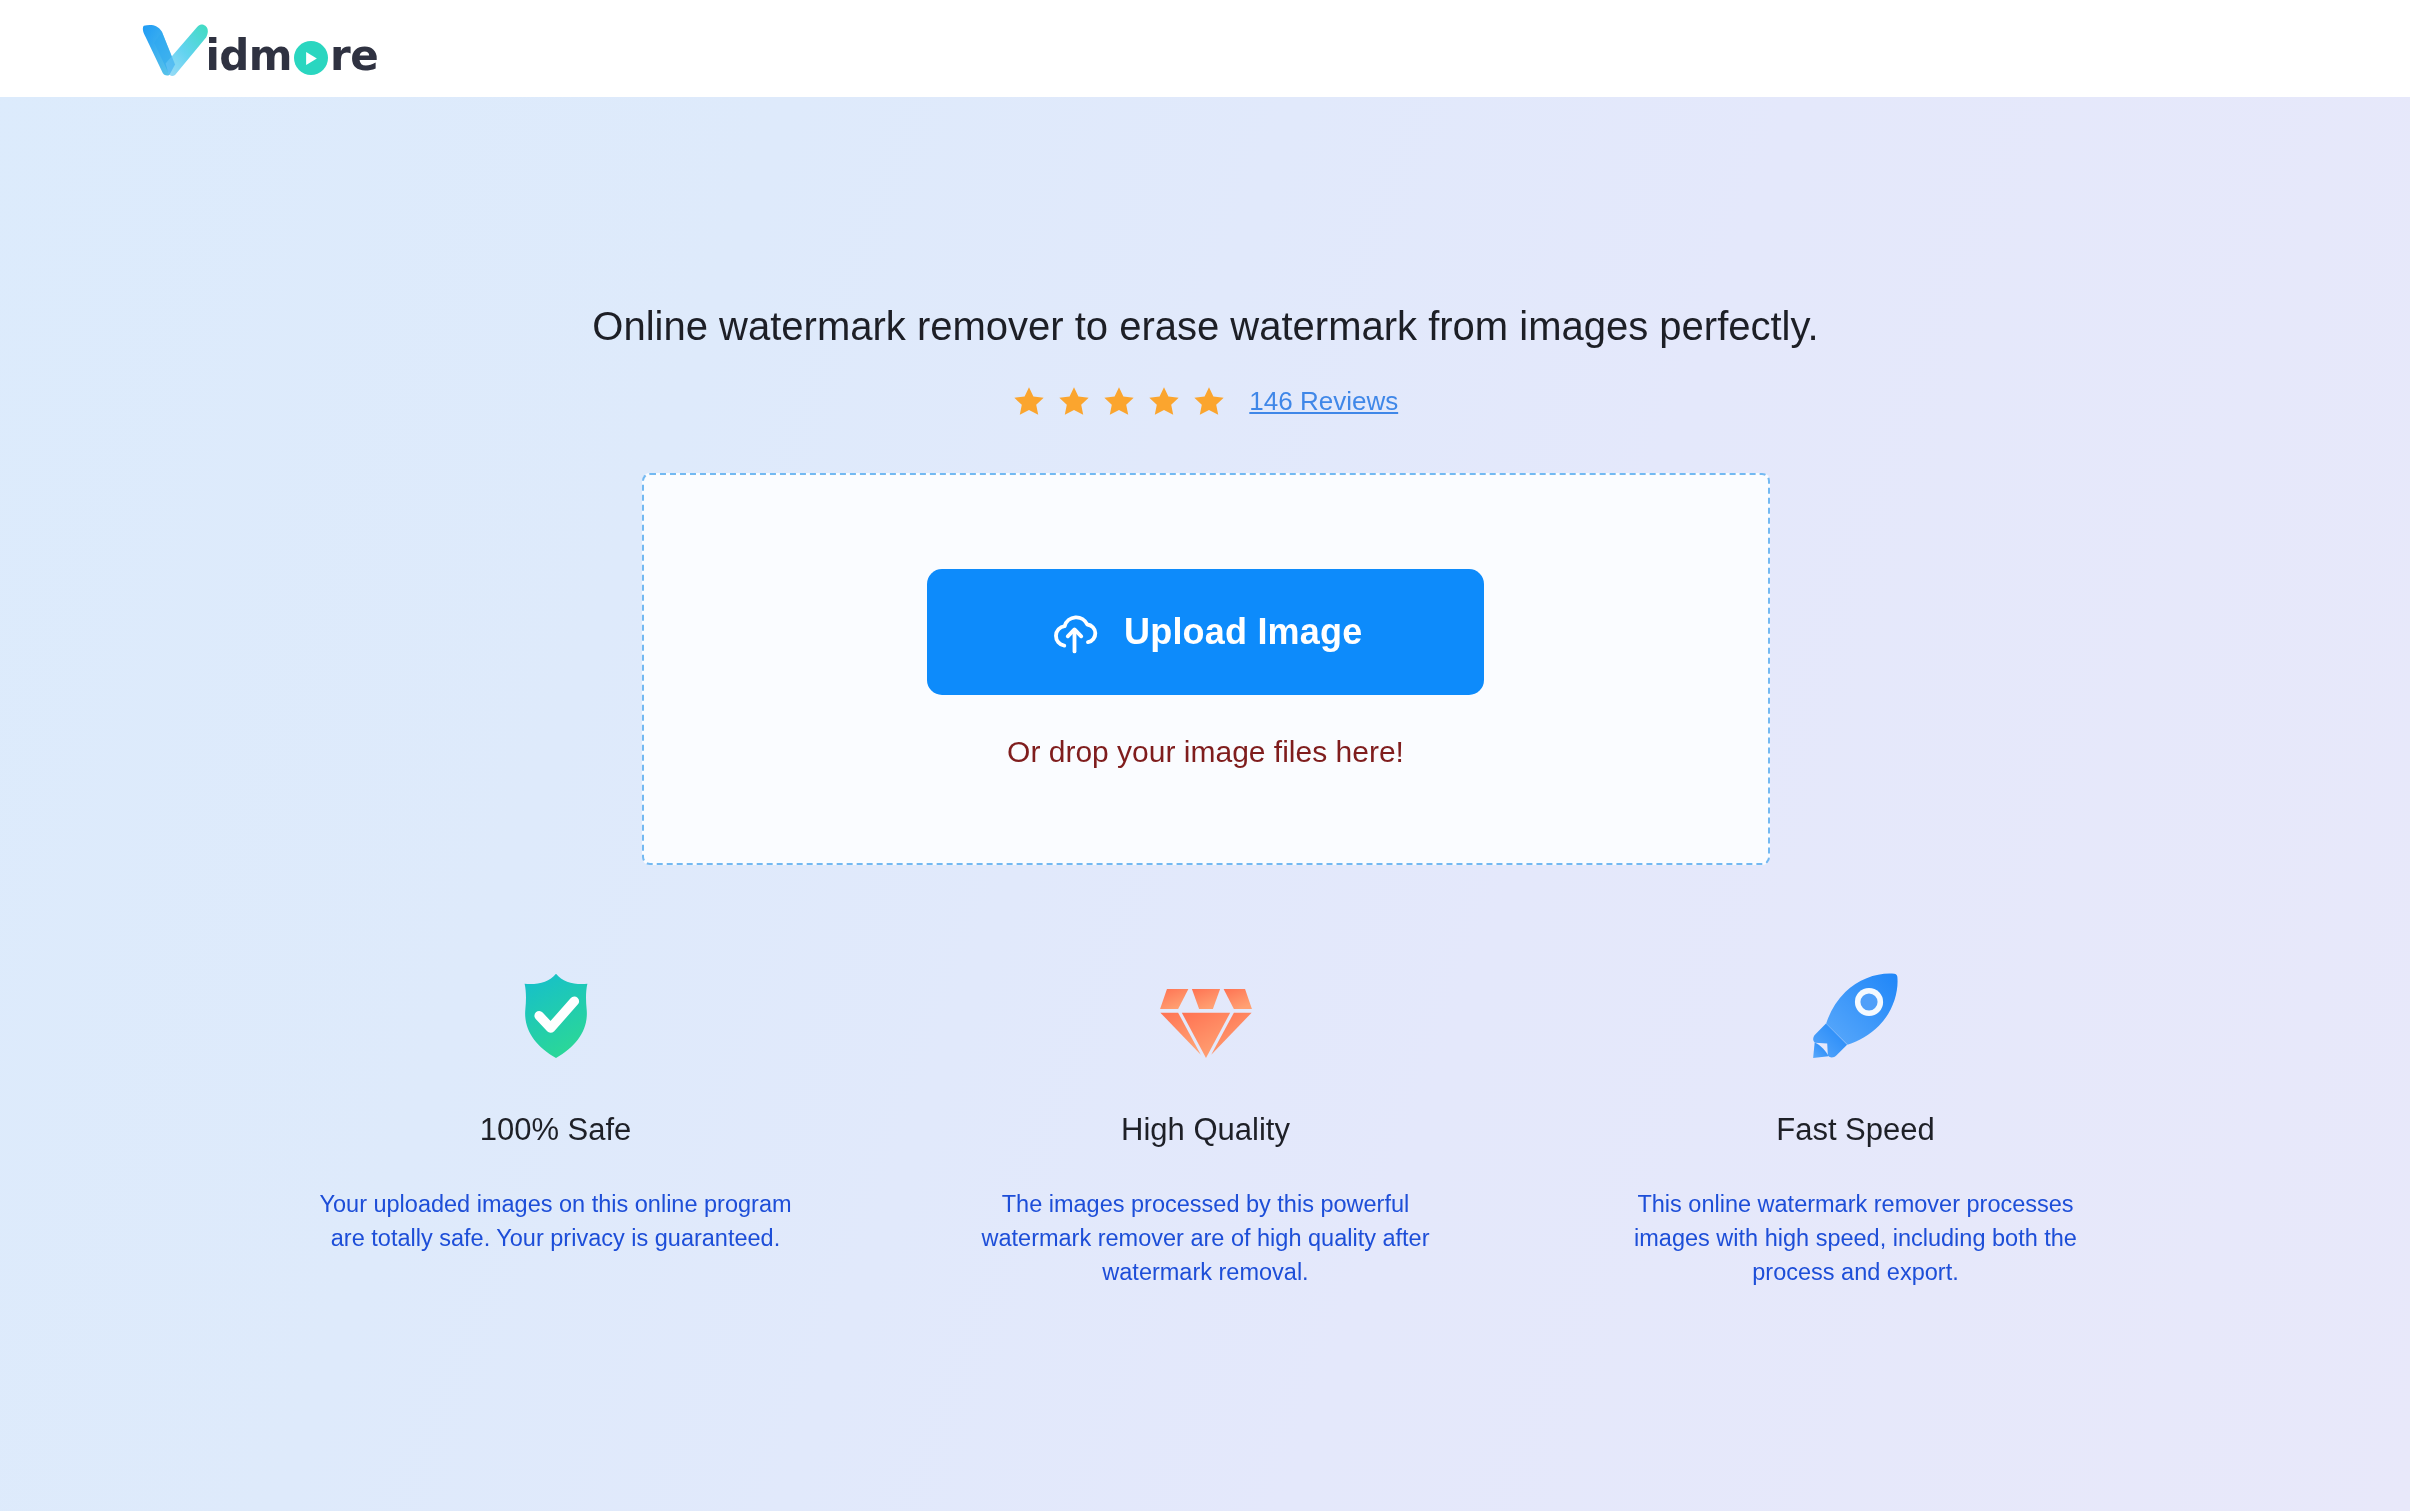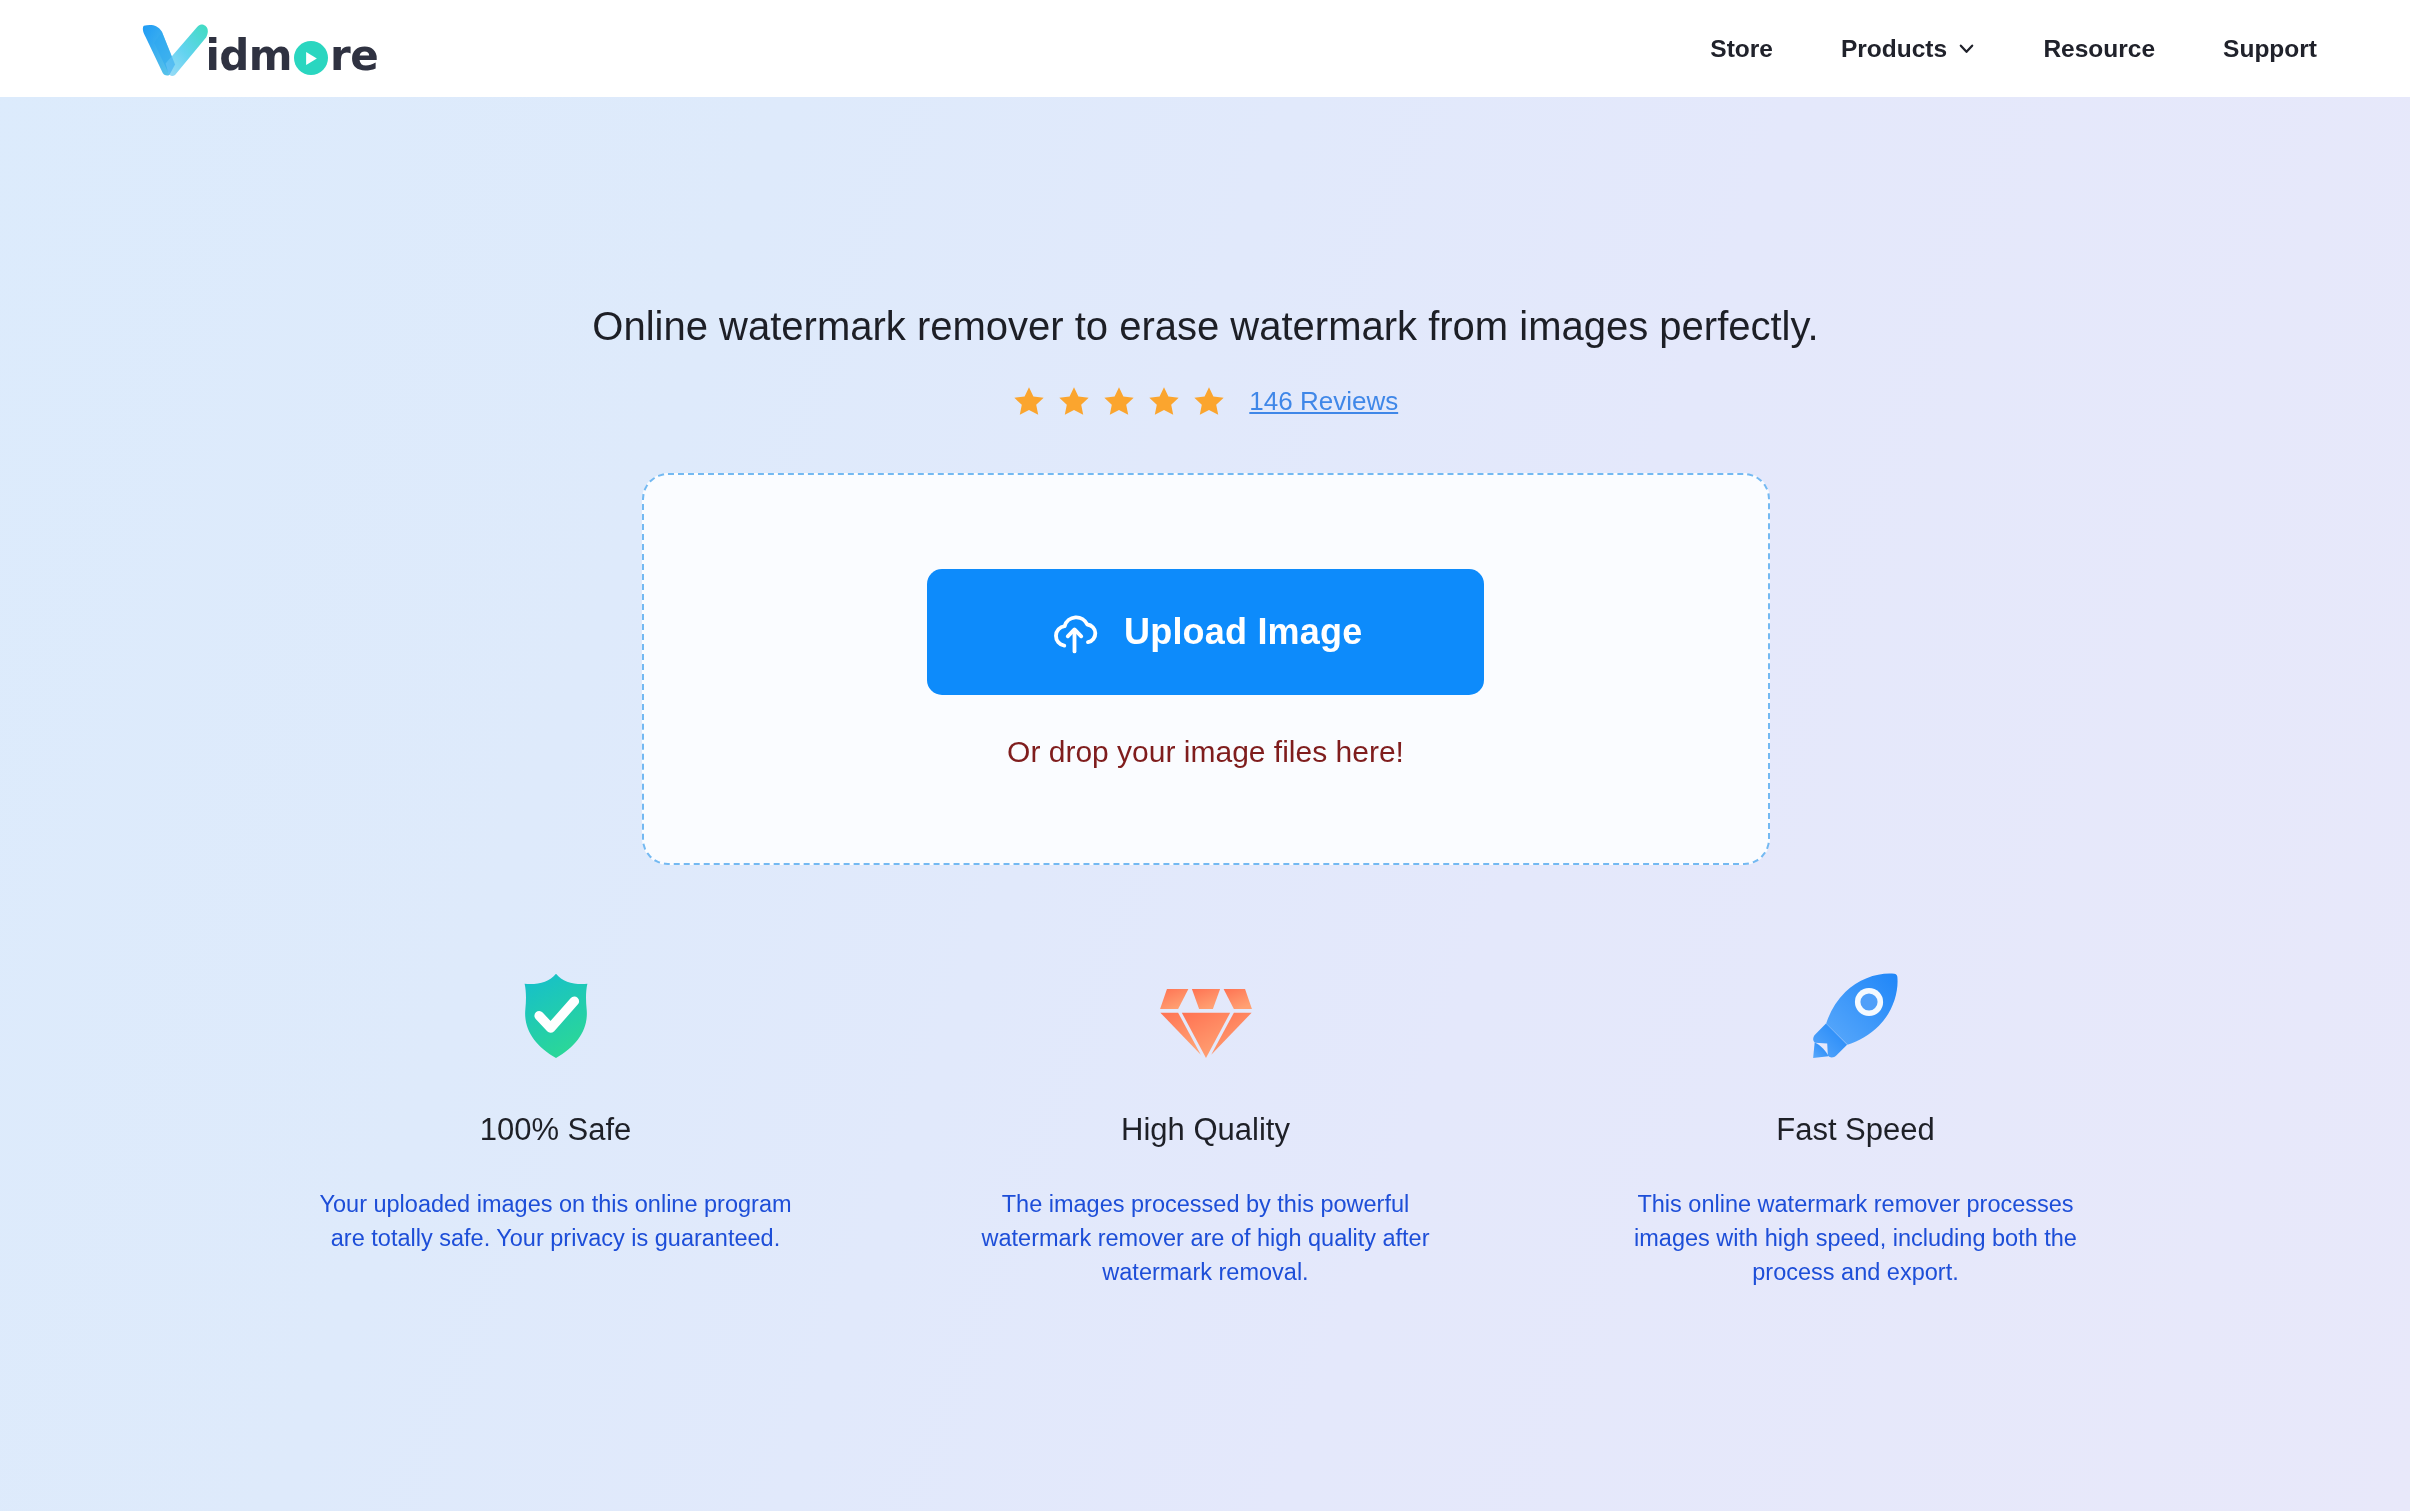--- a/index.html
+++ b/index.html
@@ -67,21 +67,21 @@
   .stars { display:flex; gap:13px; align-items:center; }
   .star { width:32px; height:32px; display:block; }
   .reviews {
     margin-left:24.5px; font-size:26px; color:#3f87e8; cursor:pointer;
   }
 
   
   .dropzone {
     width:1128px; height:392px; margin:56px auto 16px;
     border:2.8px dashed #73b9f2;
-    border-radius:26px;
+    border-radius:8px;
     background:rgba(252,253,255,0.92);
     display:flex; flex-direction:column;
     align-items:center; justify-content:center;
     cursor:pointer;
   }
   .upload-btn {
     width:557px; height:126px;
     background:#0d8bfb;
     border:none; border-radius:15px;
     display:flex; align-items:center; justify-content:center;
@@ -142,39 +142,20 @@
       <span class="pre">idm</span>
       <span class="logo-o">
         <svg viewBox="0 0 12 14" xmlns="http://www.w3.org/2000/svg">
           <polygon points="1,1 11,7 1,13" fill="#ffffff"></polygon>
         </svg>
       </span>
       <span class="post">re</span>
     </span>
   </div>
 
-  <nav class="nav">
-    <div class="nav-item">
-      <span>Store</span>
-    </div>
-    <div class="nav-item">
-      <span>Products</span>
-      <span class="chev">
-        <svg viewBox="0 0 18 18" xmlns="http://www.w3.org/2000/svg">
-          <path d="M3 6 L9 12.5 L15 6" fill="none" stroke="#20222b" stroke-width="2.4" stroke-linecap="round" stroke-linejoin="round"></path>
-        </svg>
-      </span>
-    </div>
-    <div class="nav-item">
-      <span>Resource</span>
-    </div>
-    <div class="nav-item">
-      <span>Support</span>
-    </div>
-  </nav>
 </header>
 
 <main class="hero">
 
   <p class="sub">Online watermark remover to erase watermark from images perfectly.</p>
 
   <div class="rating">
     <div class="stars">
       <span class="star">
         <svg viewBox="0 0 24 24" xmlns="http://www.w3.org/2000/svg">

